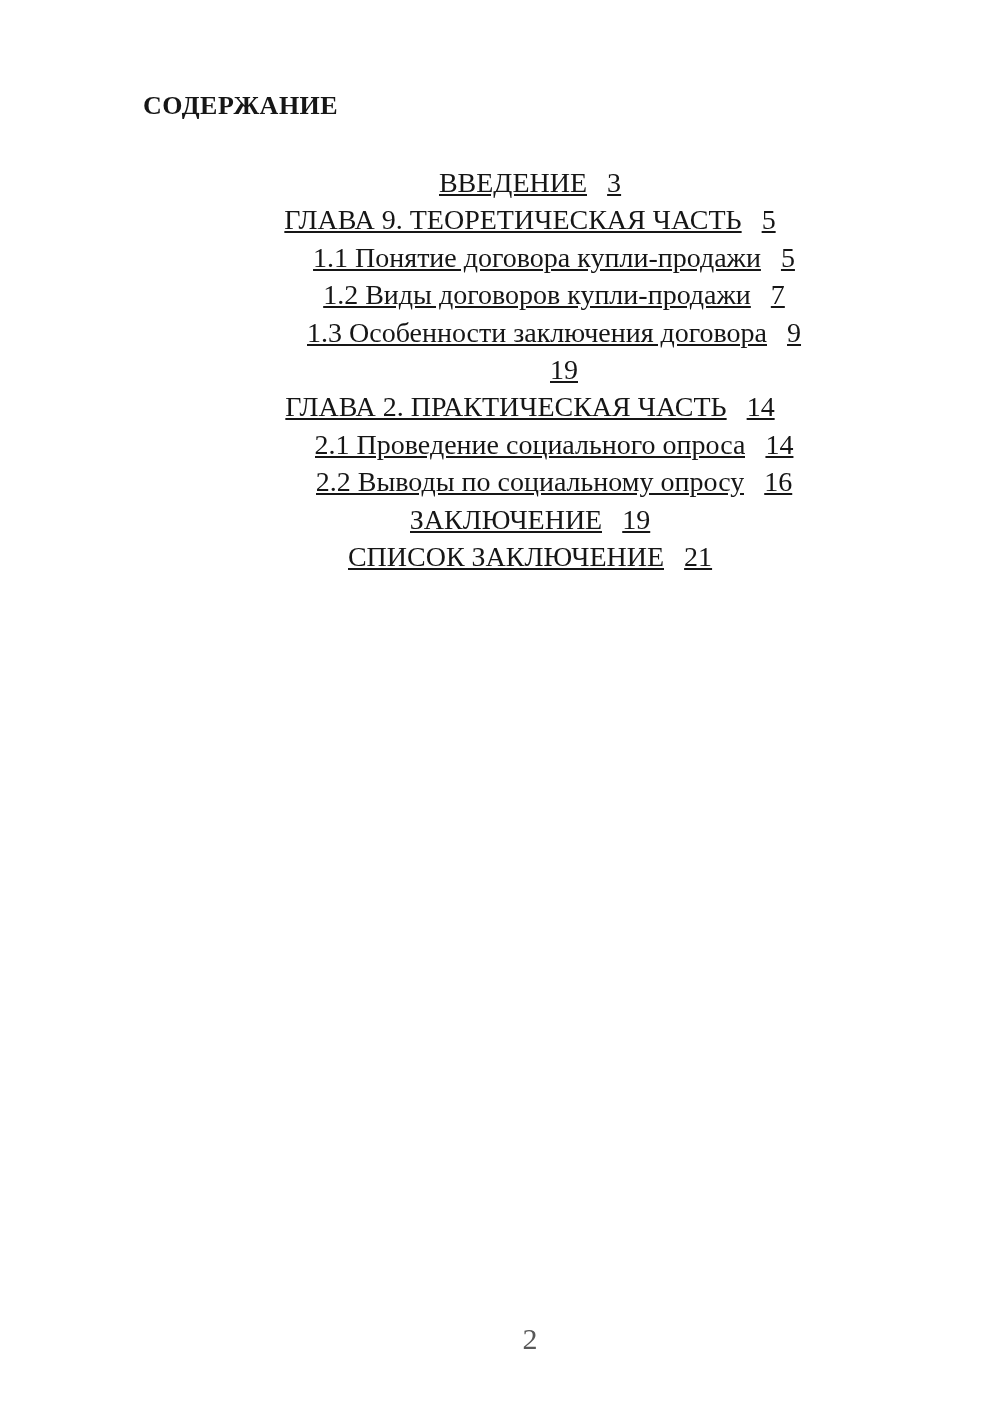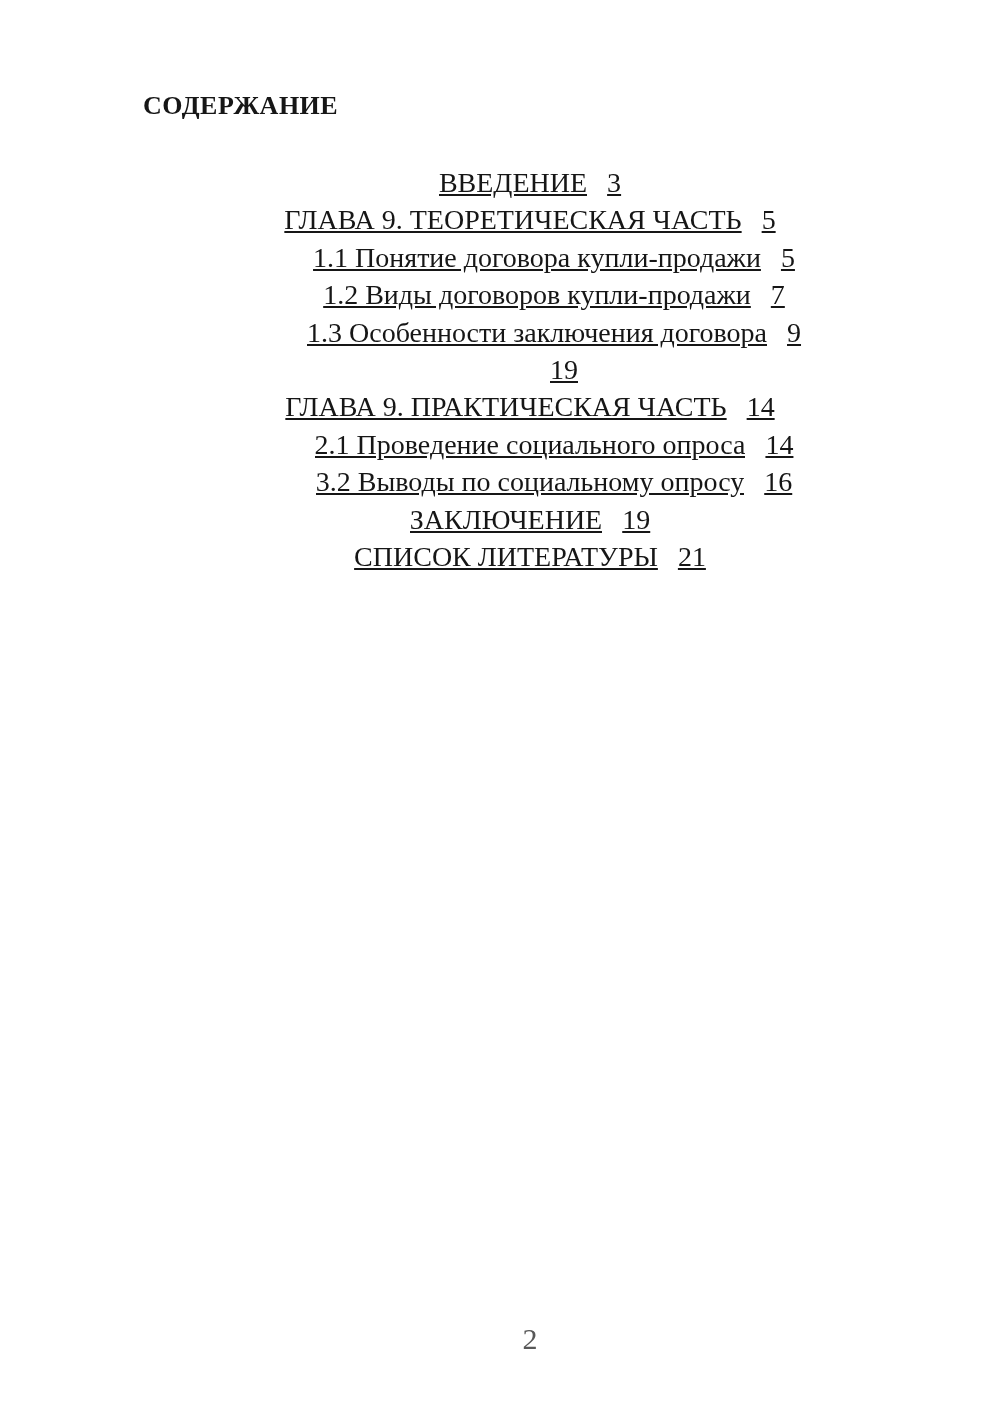--- a/index.html
+++ b/index.html
@@ -99,41 +99,41 @@
     <div class="toc-row sub">
       <span class="toc-label">1.3 Особенности заключения договора</span>
       <span class="toc-page">9</span>
     </div>
 
     <div class="toc-row sub">
       <span class="toc-page">19</span>
     </div>
 
     <div class="toc-row">
-      <span class="toc-label">ГЛАВА 9. ПРАКТИЧЕСКАЯ ЧАСТЬ</span>
+      <span class="toc-label">ГЛАВА 2. ПРАКТИЧЕСКАЯ ЧАСТЬ</span>
       <span class="toc-page">14</span>
     </div>
 
     <div class="toc-row sub">
       <span class="toc-label">2.1 Проведение социального опроса</span>
       <span class="toc-page">14</span>
     </div>
 
     <div class="toc-row sub">
-      <span class="toc-label">3.2 Выводы по социальному опросу</span>
+      <span class="toc-label">2.2 Выводы по социальному опросу</span>
       <span class="toc-page">16</span>
     </div>
 
     <div class="toc-row">
       <span class="toc-label">ЗАКЛЮЧЕНИЕ</span>
       <span class="toc-page">19</span>
     </div>
 
     <div class="toc-row">
-      <span class="toc-label">СПИСОК ЛИТЕРАТУРЫ</span>
+      <span class="toc-label">СПИСОК ЗАКЛЮЧЕНИЕ</span>
       <span class="toc-page">21</span>
     </div>
 
   </div>
 
   <div class="footer-pageno">2</div>
 
 </div>
 
 </body></html>

